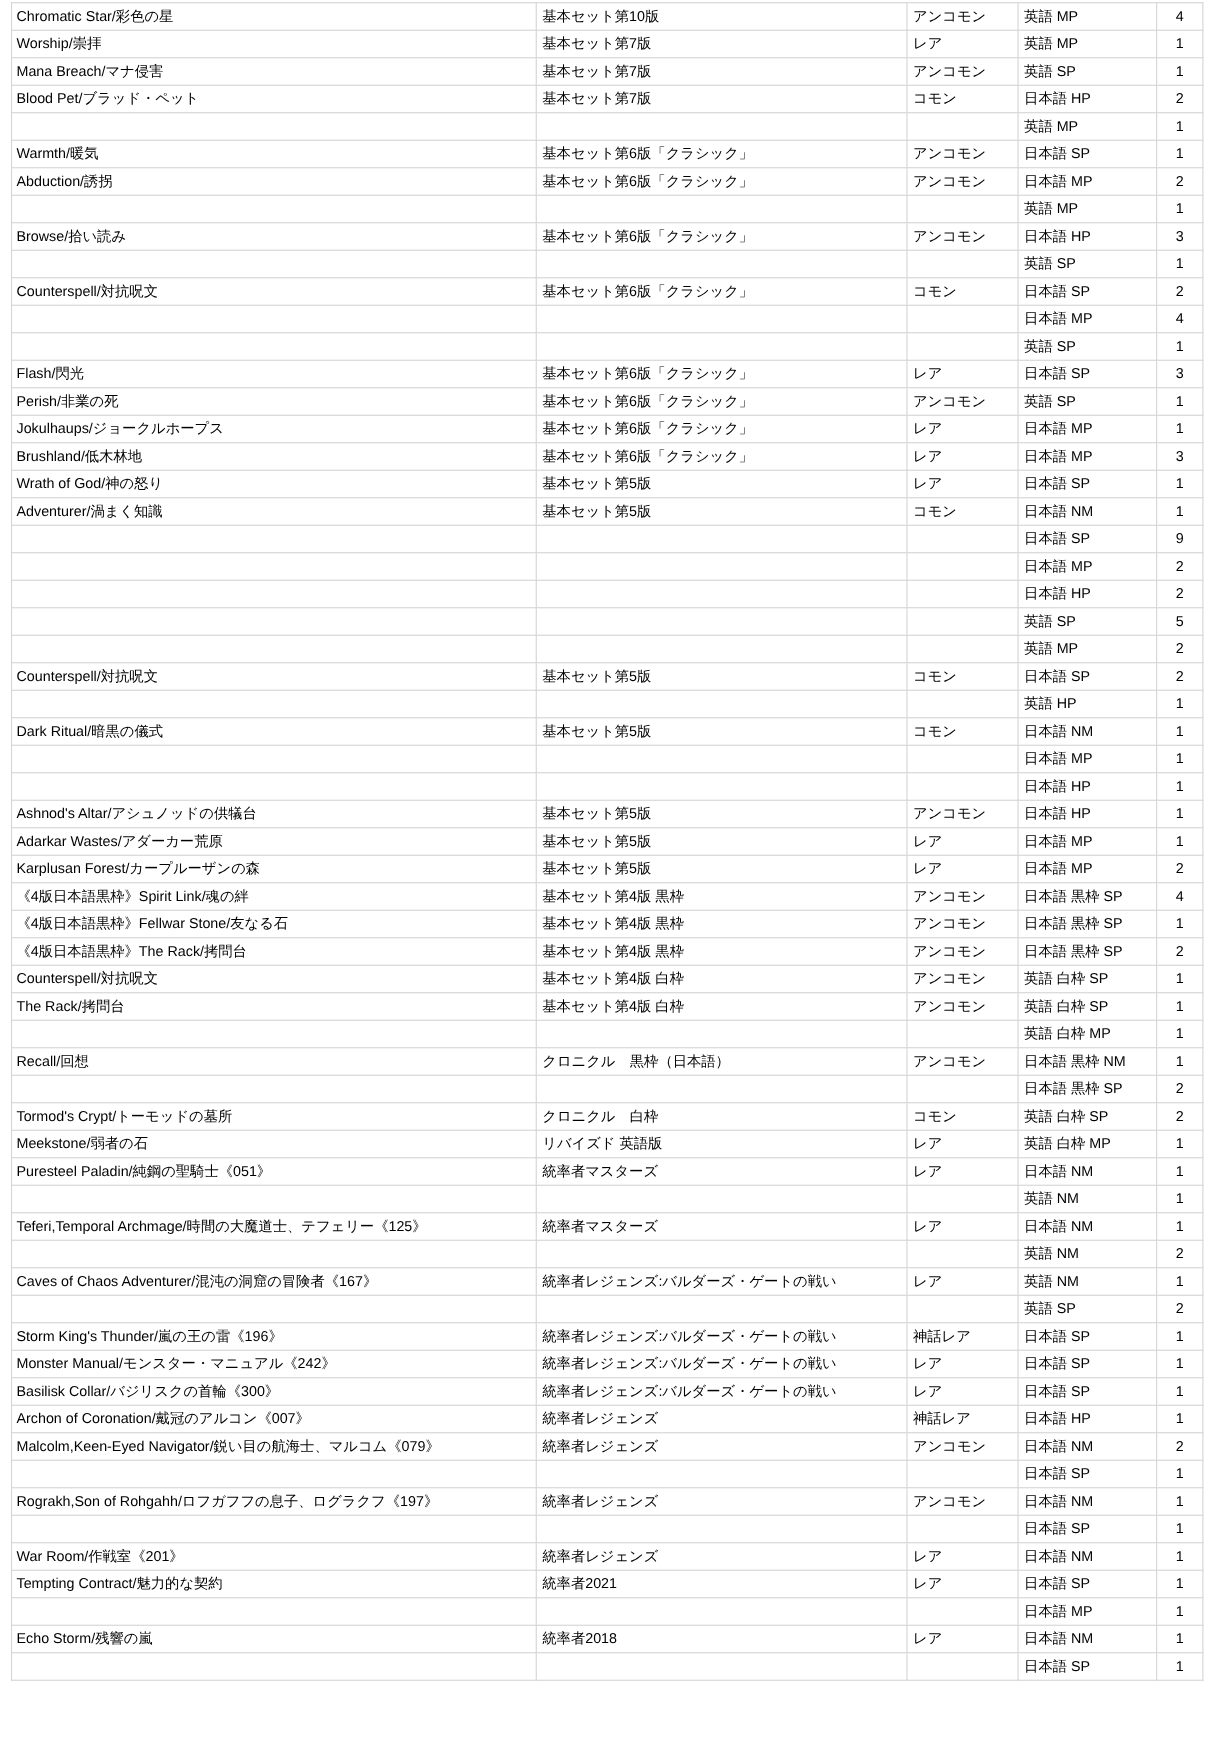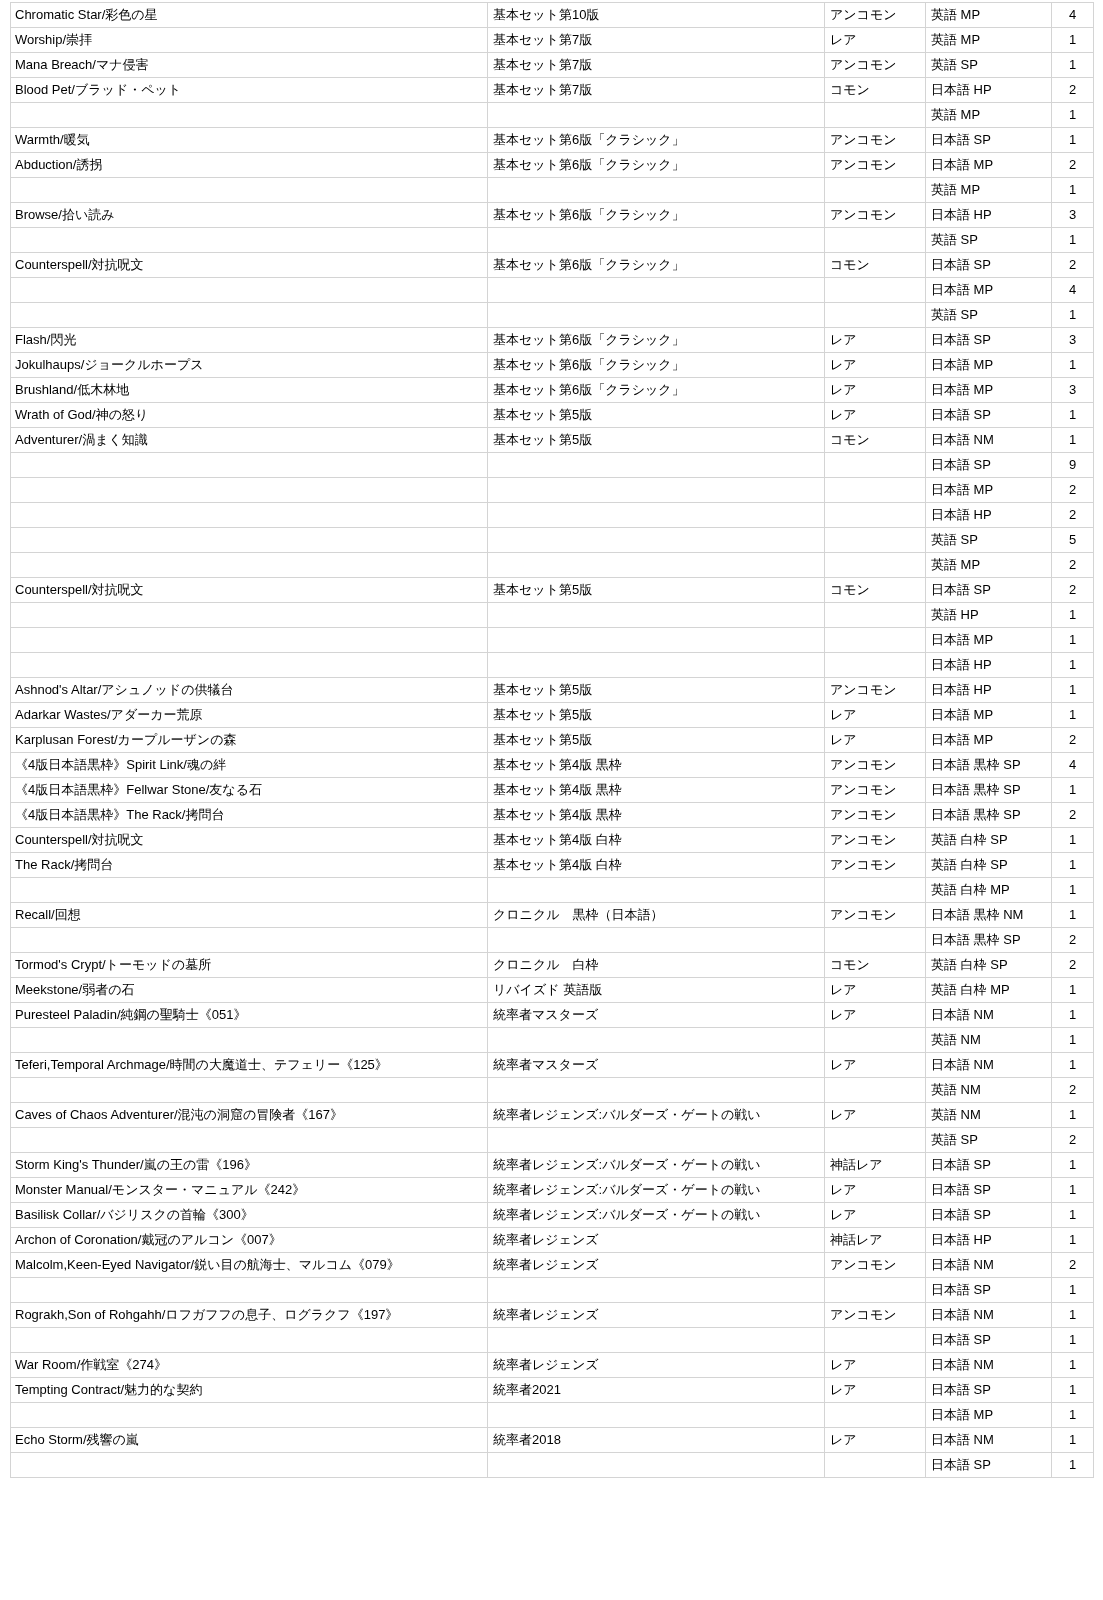--- a/index.html
+++ b/index.html
@@ -151,20 +151,27 @@
             <td class="td-qty">1</td>
           </tr>
           <tr>
             <td class="td-name">Flash/閃光</td>
             <td class="td-set">基本セット第6版「クラシック」</td>
             <td class="td-rar">レア</td>
             <td class="td-lang">日本語 SP</td>
             <td class="td-qty">3</td>
           </tr>
           <tr>
+            <td class="td-name">Perish/非業の死</td>
+            <td class="td-set">基本セット第6版「クラシック」</td>
+            <td class="td-rar">アンコモン</td>
+            <td class="td-lang">英語 SP</td>
+            <td class="td-qty">1</td>
+          </tr>
+          <tr>
             <td class="td-name">Jokulhaups/ジョークルホープス</td>
             <td class="td-set">基本セット第6版「クラシック」</td>
             <td class="td-rar">レア</td>
             <td class="td-lang">日本語 MP</td>
             <td class="td-qty">1</td>
           </tr>
           <tr>
             <td class="td-name">Brushland/低木林地</td>
             <td class="td-set">基本セット第6版「クラシック」</td>
             <td class="td-rar">レア</td>
@@ -225,20 +232,27 @@
             <td class="td-set">基本セット第5版</td>
             <td class="td-rar">コモン</td>
             <td class="td-lang">日本語 SP</td>
             <td class="td-qty">2</td>
           </tr>
           <tr>
             <td class="td-name"></td>
             <td class="td-set"></td>
             <td class="td-rar"></td>
             <td class="td-lang">英語 HP</td>
+            <td class="td-qty">1</td>
+          </tr>
+          <tr>
+            <td class="td-name">Dark Ritual/暗黒の儀式</td>
+            <td class="td-set">基本セット第5版</td>
+            <td class="td-rar">コモン</td>
+            <td class="td-lang">日本語 NM</td>
             <td class="td-qty">1</td>
           </tr>
           <tr>
             <td class="td-name"></td>
             <td class="td-set"></td>
             <td class="td-rar"></td>
             <td class="td-lang">日本語 MP</td>
             <td class="td-qty">1</td>
           </tr>
           <tr>
@@ -431,21 +445,21 @@
             <td class="td-qty">1</td>
           </tr>
           <tr>
             <td class="td-name"></td>
             <td class="td-set"></td>
             <td class="td-rar"></td>
             <td class="td-lang">日本語 SP</td>
             <td class="td-qty">1</td>
           </tr>
           <tr>
-            <td class="td-name">War Room/作戦室《274》</td>
+            <td class="td-name">War Room/作戦室《201》</td>
             <td class="td-set">統率者レジェンズ</td>
             <td class="td-rar">レア</td>
             <td class="td-lang">日本語 NM</td>
             <td class="td-qty">1</td>
           </tr>
           <tr>
             <td class="td-name">Tempting Contract/魅力的な契約</td>
             <td class="td-set">統率者2021</td>
             <td class="td-rar">レア</td>
             <td class="td-lang">日本語 SP</td>

